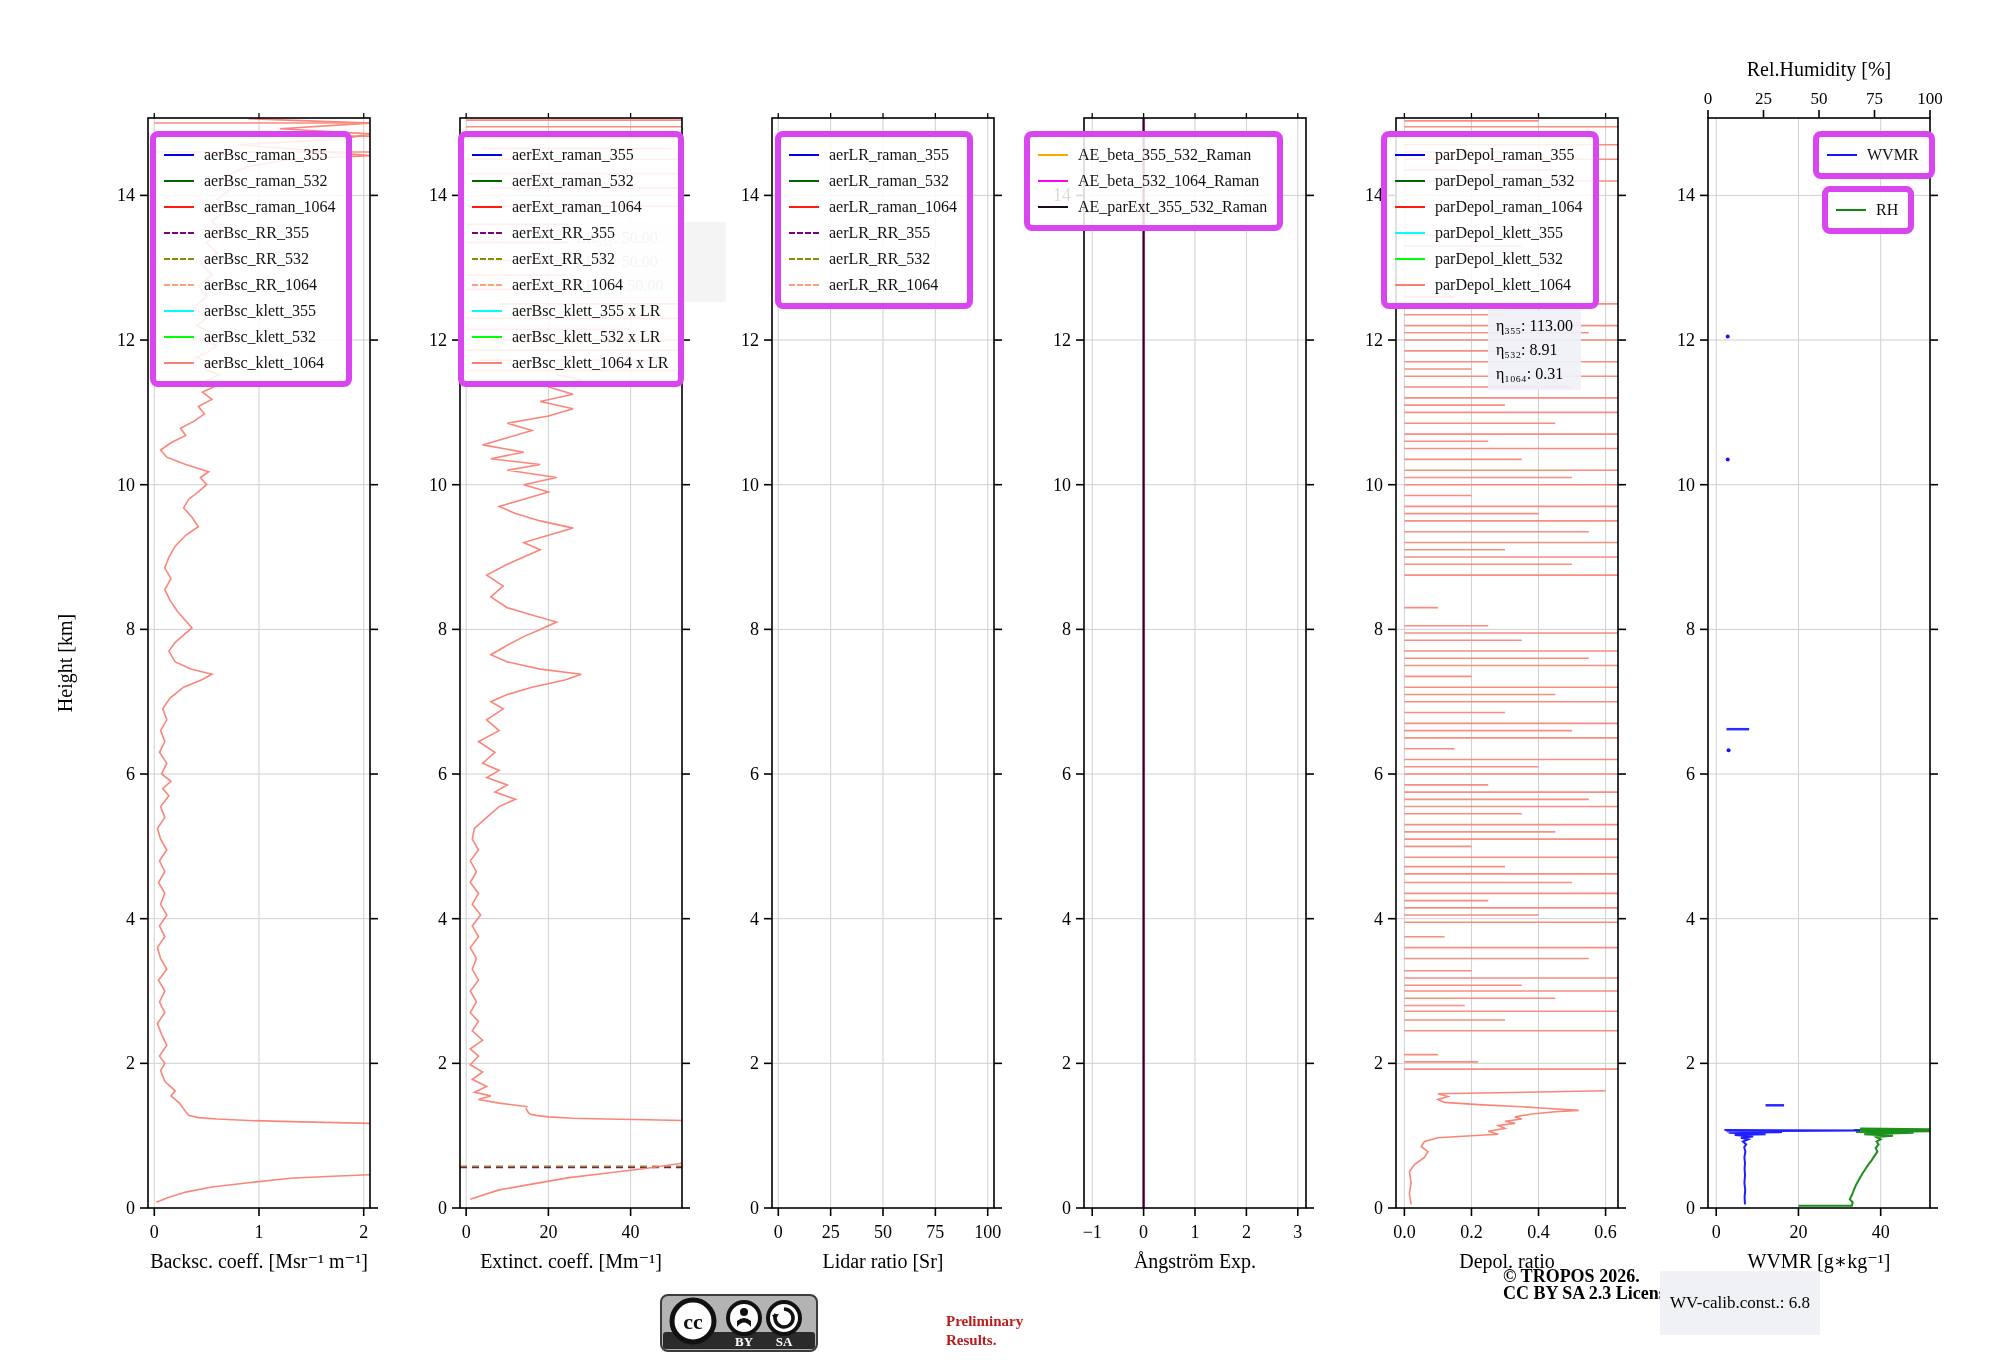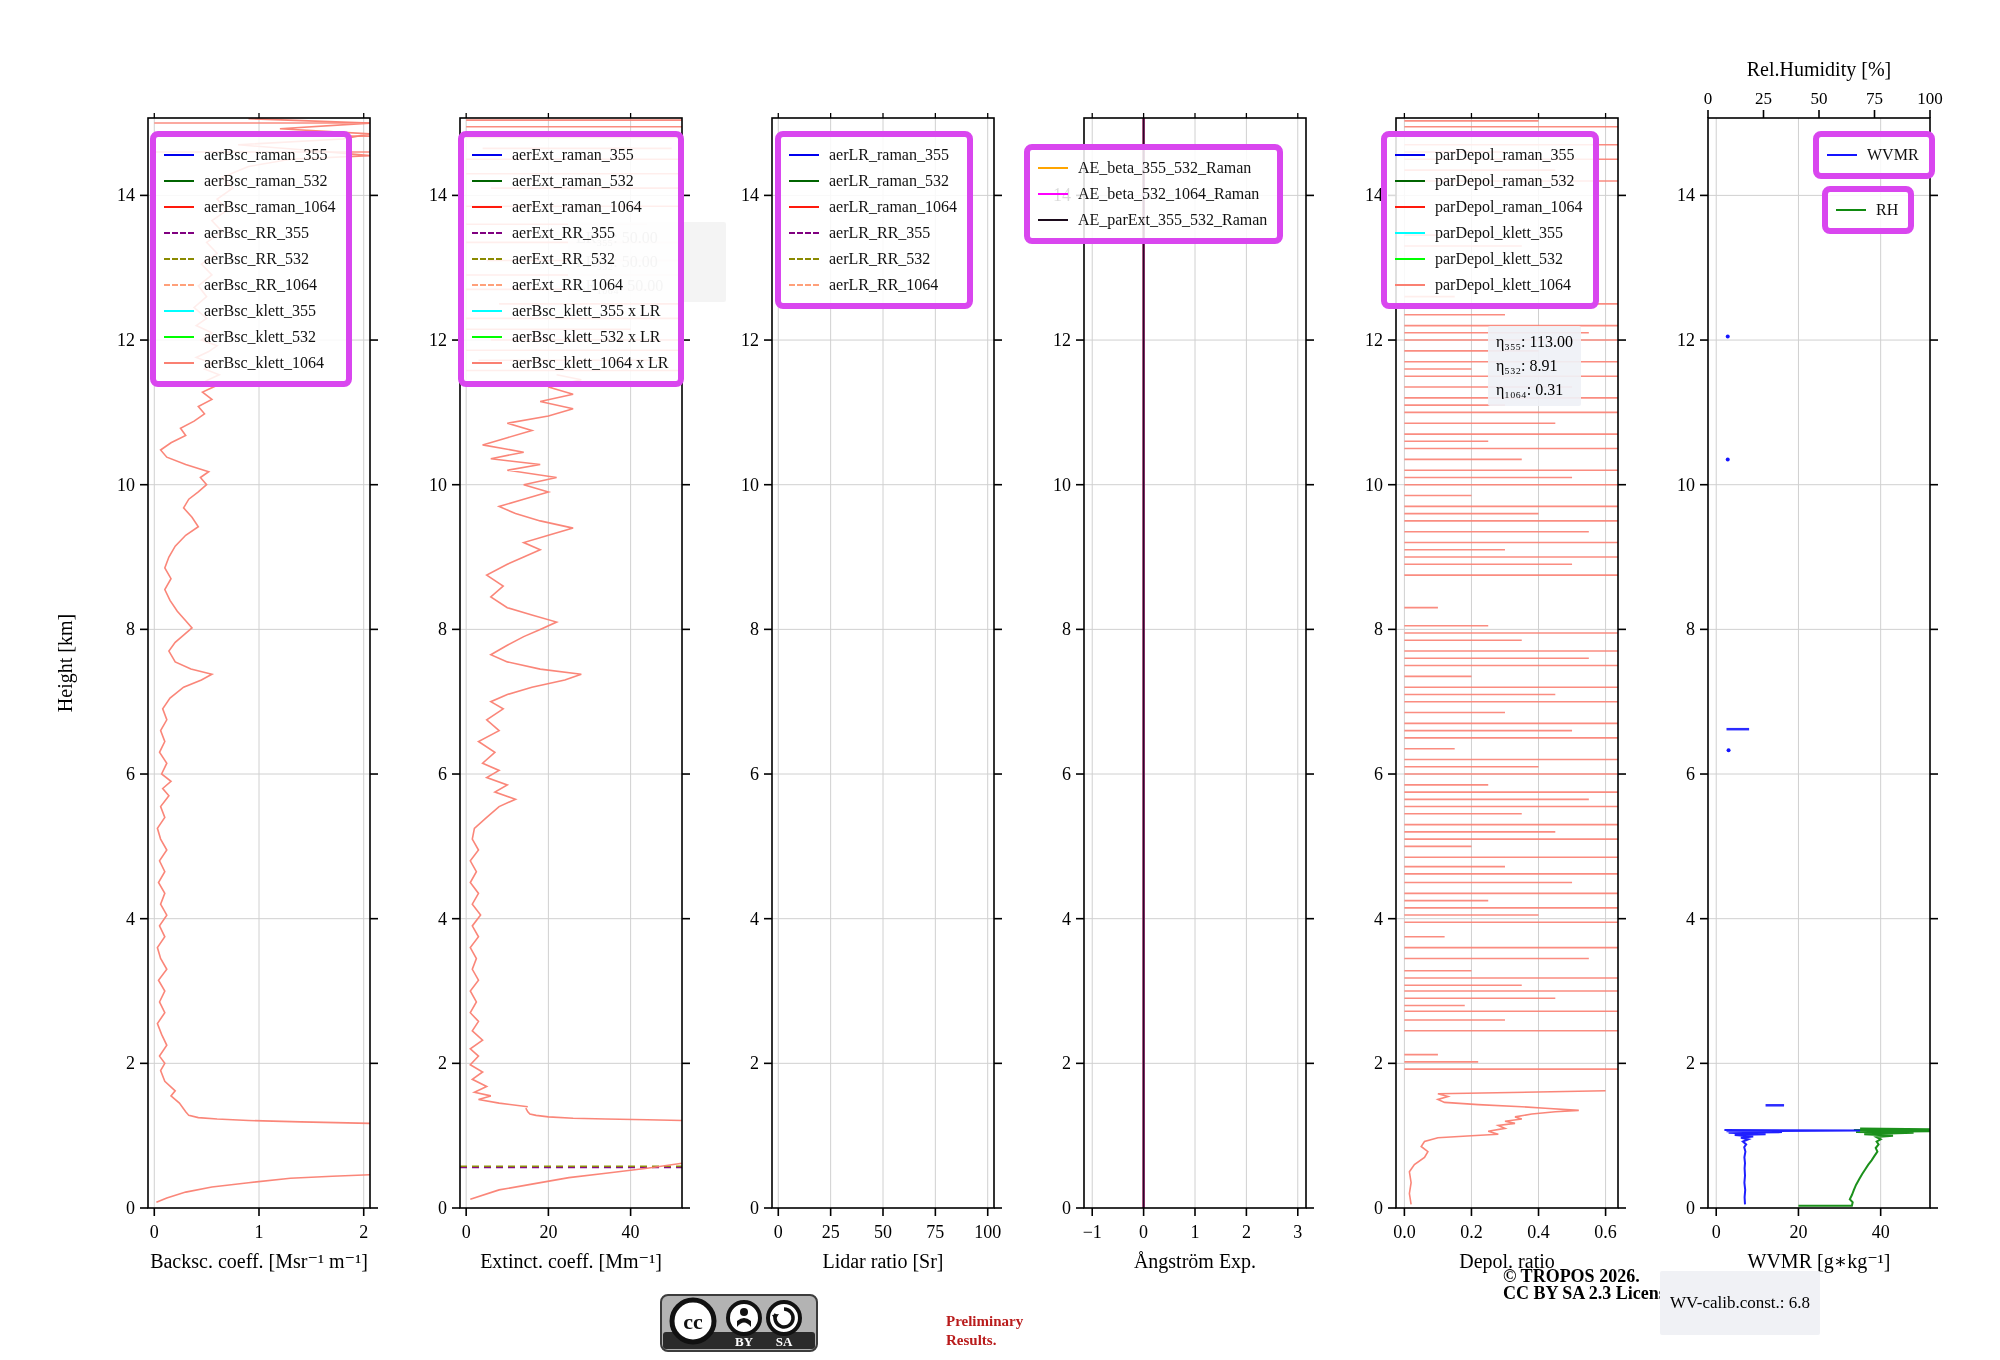--- a/index.html
+++ b/index.html
@@ -10,21 +10,21 @@
   #chart-root{position:absolute;left:0;top:0;width:2000px;height:1360px;}
   svg text{font-family:"Liberation Serif","DejaVu Serif",serif;}
   .legend{position:absolute;background:rgba(255,255,255,0.85);border:6px solid #d946ef;
           border-radius:8px;padding:5px 10px 5px 8px;z-index:3;white-space:nowrap;}
   .legend-row{display:flex;align-items:center;height:26px;}
   .legend-swatch{display:inline-block;width:30px;margin-right:10px;border-top-width:2.5px;border-top-style:solid;}
   .legend-swatch.dashed{border-top-style:dashed;}
   .legend-label{font-size:16px;color:#111;}
   .anno{position:absolute;border-radius:2px;padding:4px 8px;font-size:16px;line-height:24px;}
   #anno-lr{left:552px;top:222px;width:142px;background:rgba(243,243,243,0.9);color:#b3b3b3;z-index:1;margin-left:16px;}
-  #anno-eta{left:1488px;top:326px;background:rgba(239,241,246,0.92);color:#000;z-index:2;}
+  #anno-eta{left:1488px;top:310px;background:rgba(239,241,246,0.92);color:#000;z-index:2;}
   #anno-refh{left:193px;top:1275px;background:#f0f1f5;color:#000;font-size:16px;line-height:21px;
              padding:2px 10px;z-index:2;}
   #anno-wv{left:1660px;top:1271px;background:#f0f1f5;color:#000;font-size:17px;padding:20px 10px;z-index:2;}
   #preliminary{position:absolute;left:946px;top:1312px;color:#b91c1c;font-weight:bold;
                font-size:15px;line-height:19px;z-index:2;}
   #tropos{position:absolute;left:1503px;top:1268px;color:#000;font-weight:bold;font-size:18px;
           line-height:17px;z-index:2;}
   #cc-badge{position:absolute;left:660px;top:1294px;z-index:2;}
 </style>
 </head>
@@ -644,21 +644,21 @@
       </div>
       <div class="legend-row">
         <span class="legend-swatch dashed" style="border-top-color: rgb(138, 138, 0);"></span>
         <span class="legend-label">aerLR_RR_532</span>
       </div>
       <div class="legend-row">
         <span class="legend-swatch dashed" style="border-top-color: rgb(255, 160, 122);"></span>
         <span class="legend-label">aerLR_RR_1064</span>
       </div>
     </div>
-    <div class="legend" style="left: 1024px; top: 144px;">
+    <div class="legend" style="left: 1024px; top: 131px;">
       <div class="legend-row">
         <span class="legend-swatch" style="border-top-color: rgb(255, 165, 0);"></span>
         <span class="legend-label">AE_beta_355_532_Raman</span>
       </div>
       <div class="legend-row">
         <span class="legend-swatch" style="border-top-color: rgb(255, 0, 255);"></span>
         <span class="legend-label">AE_beta_532_1064_Raman</span>
       </div>
       <div class="legend-row">
         <span class="legend-swatch" style="border-top-color: rgb(28, 11, 28);"></span>

